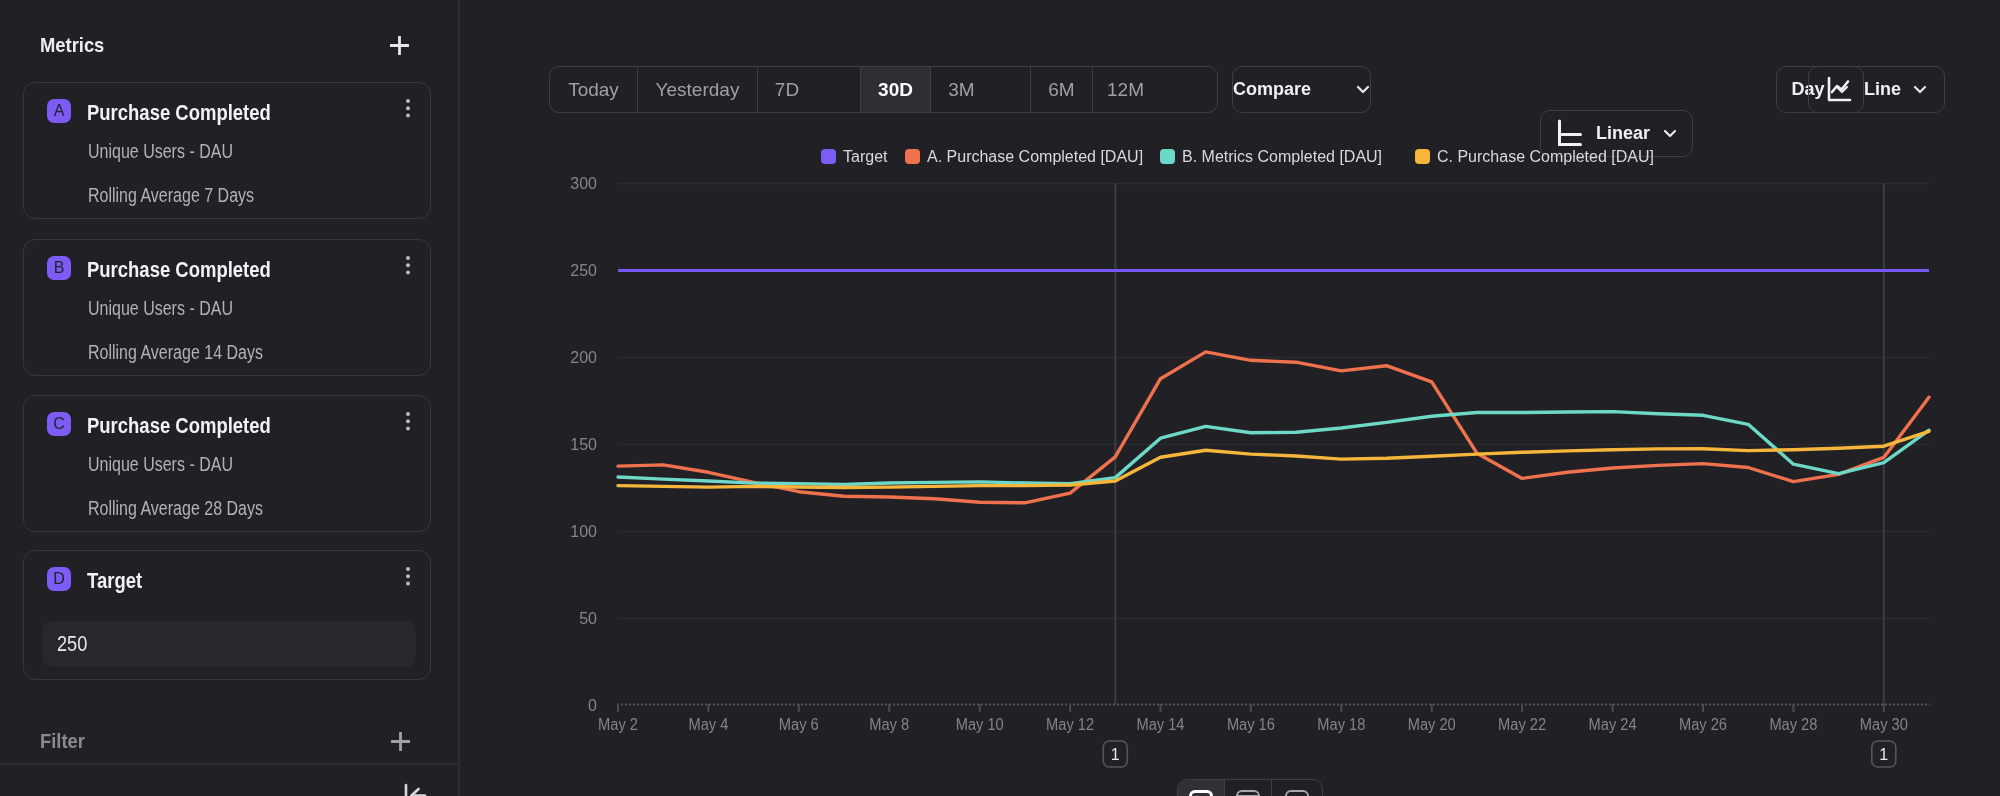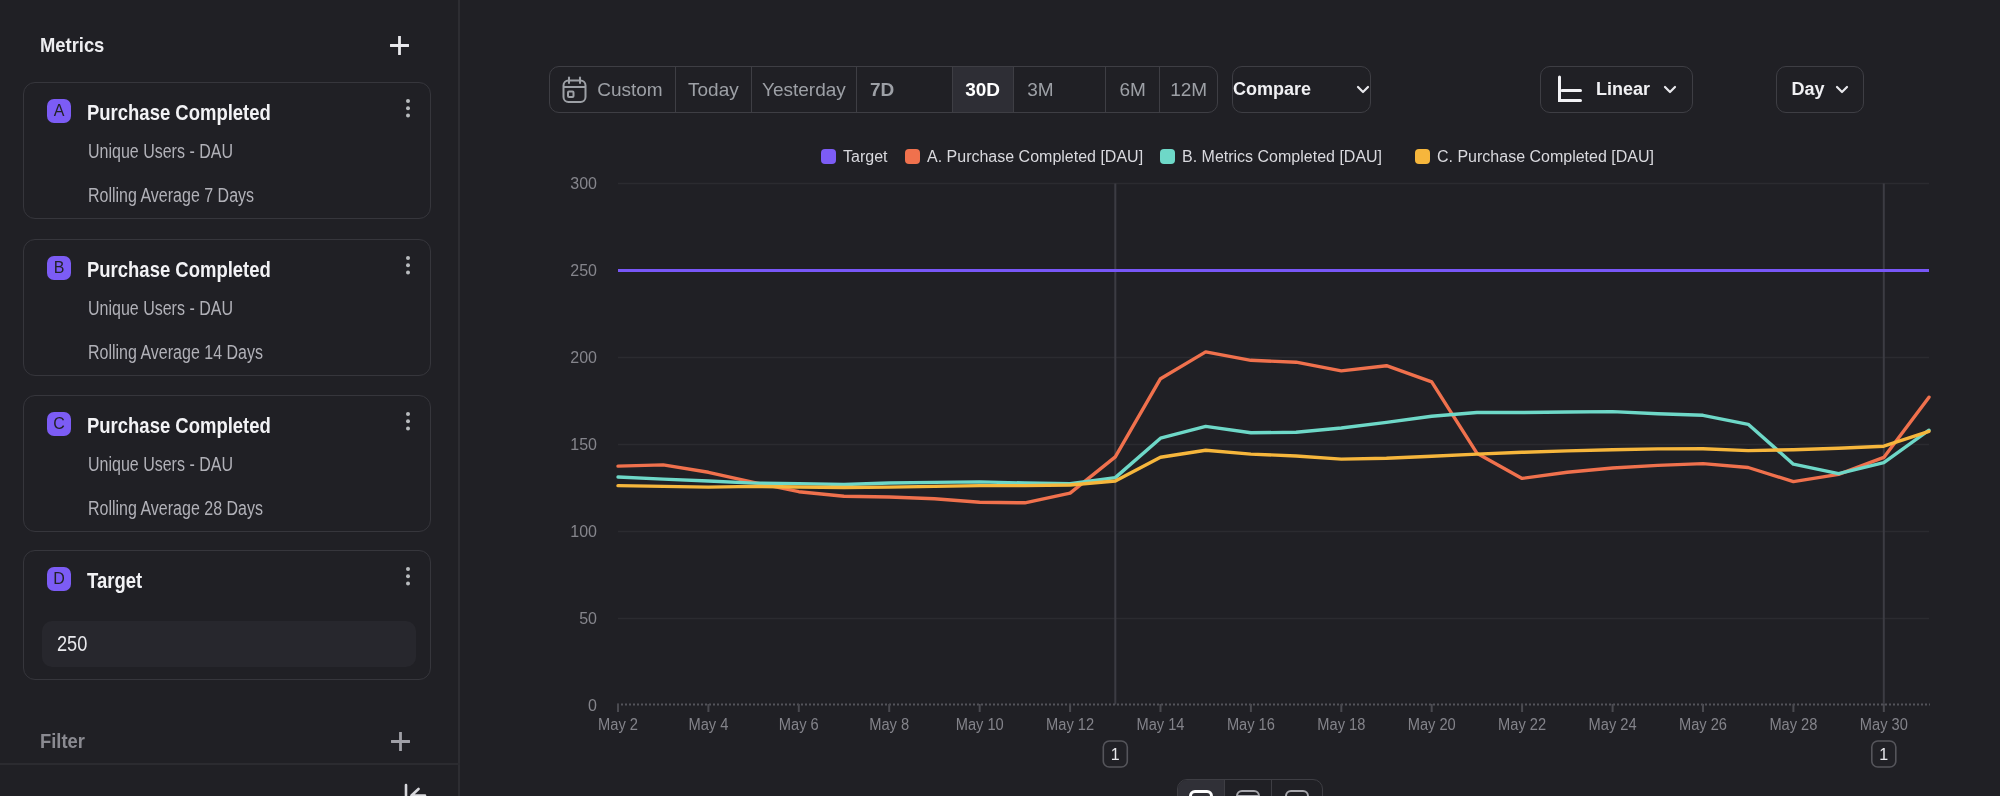--- a/index.html
+++ b/index.html
@@ -97,68 +97,68 @@
   <svg class="abs" style="left:391px; top:732px;" width="19" height="19" viewBox="0 0 19 19">
     <path d="M9.5 0.5 v18 M0.5 9.5 h18" stroke="#a0a0a7" stroke-width="2.8" stroke-linecap="round"></path>
   </svg>
   <div class="abs" style="left:0; top:763px; width:460px; height:1.6px; background:#2b2b30;"></div>
   <svg class="abs" style="left:399px; top:780px;" width="30" height="30" viewBox="0 0 30 30">
     <path d="M7 5 v24 M26 15.5 H13 M19.5 9 l-7 6.5 7 6.5" stroke="#d8d8dc" stroke-width="2.6" fill="none" stroke-linecap="round" stroke-linejoin="round"></path>
   </svg>
 </div>
 
 <div id="segctl">
-  <div class="seg" style="width:143px;">
-    <svg width="25" height="28" viewBox="0 0 25 28">
-          <g stroke="#9da0a6" stroke-width="2" fill="none" stroke-linecap="round">
-            <rect x="1.5" y="4.5" width="22" height="21.5" rx="5"></rect>
-            <line x1="7" y1="1.5" x2="7" y2="7"></line>
-            <line x1="18" y1="1.5" x2="18" y2="7"></line>
-            <line x1="2" y1="11" x2="23" y2="11"></line>
-            <rect x="6" y="15.5" width="5.5" height="5.5" rx="1"></rect>
-          </g>
-        </svg>
-    <span>Custom</span>
-  </div>
   <div class="seg" style="width:87px;">Today</div>
   <div class="seg" style="width:120px;">Yesterday</div>
-  <div class="seg" style="width:59px;font-weight:bold;">7D</div>
+  <div class="seg" style="width:59px;">7D</div>
   <div class="seg active" style="width:70px;">30D</div>
   <div class="seg" style="width:62px;">3M</div>
   <div class="seg" style="width:62px;margin-left:38px;">6M</div>
   <div class="seg" style="width:66px;">12M</div>
 </div>
 
 <div class="btn" style="left:1232px; width:139px;justify-content:space-between;">
   <span>Compare</span>
   <svg class="chev" viewBox="0 0 14 9">
         <path d="M2 2 l5 5 5-5" stroke="#e8e8ec" stroke-width="2.2" fill="none" stroke-linecap="round" stroke-linejoin="round"></path>
       </svg>
 </div>
 
-<div class="btn" style="left:1540px; width:153px; gap:13px;">
+<div class="btn" style="left:1540px; width:153px; gap:13px;margin-top:44px;">
   <svg width="27" height="29" viewBox="0 0 27 29">
         <g stroke="#f2f2f5" stroke-width="3" fill="none" stroke-linecap="round">
           <path d="M3.5 2 v23.5 h21"></path>
           <path d="M6 15.5 h18.5"></path>
         </g>
       </svg>
   <span>Linear</span>
   <svg class="chev" viewBox="0 0 14 9">
         <path d="M2 2 l5 5 5-5" stroke="#e8e8ec" stroke-width="2.2" fill="none" stroke-linecap="round" stroke-linejoin="round"></path>
       </svg>
 </div>
 
 <div class="btn" style="left:1776px; width:88px;">
   <span>Day</span>
   <svg class="chev" viewBox="0 0 14 9">
         <path d="M2 2 l5 5 5-5" stroke="#e8e8ec" stroke-width="2.2" fill="none" stroke-linecap="round" stroke-linejoin="round"></path>
       </svg>
 </div>
 
+<div class="btn" style="left:1808px; width:137px; gap:12px;">
+  <svg width="26" height="27" viewBox="0 0 26 27">
+        <g stroke="#f2f2f5" stroke-width="2.6" fill="none" stroke-linecap="round" stroke-linejoin="round">
+          <path d="M3 2 v22 h21"></path>
+          <path d="M6 16 l5-6 4.5 3.5 6.5-8"></path>
+        </g>
+      </svg>
+  <span>Line</span>
+  <svg class="chev" viewBox="0 0 14 9">
+        <path d="M2 2 l5 5 5-5" stroke="#e8e8ec" stroke-width="2.2" fill="none" stroke-linecap="round" stroke-linejoin="round"></path>
+      </svg>
+</div>
 
 <div class="lgd" style="left:821px; background:#7c5cf5;"></div>
 <div class="lgdtxt" style="left:843px;">Target</div>
 <div class="lgd" style="left:905px; background:#f0714d;"></div>
 <div class="lgdtxt" style="left:927px;">A. Purchase Completed [DAU]</div>
 <div class="lgd" style="left:1160px; background:#6ed8c8;"></div>
 <div class="lgdtxt" style="left:1182px;">B. Metrics Completed [DAU]</div>
 <div class="lgd" style="left:1415px; background:#f6b63c;"></div>
 <div class="lgdtxt" style="left:1437px;">C. Purchase Completed [DAU]</div>
 

